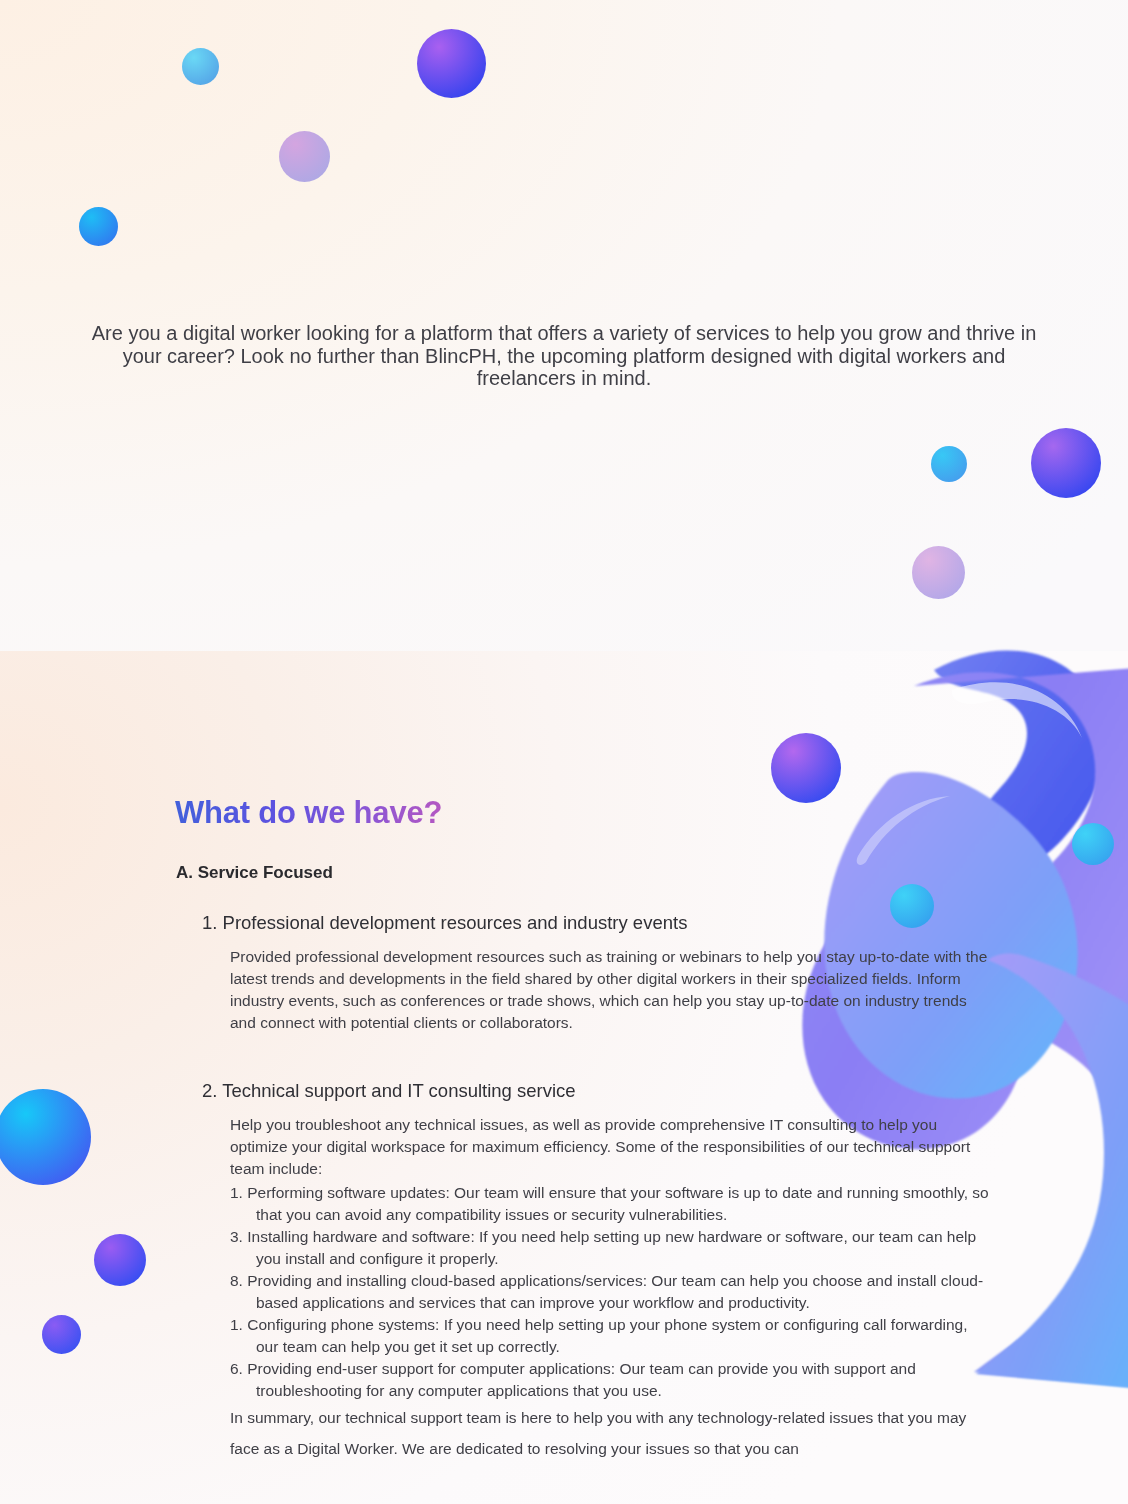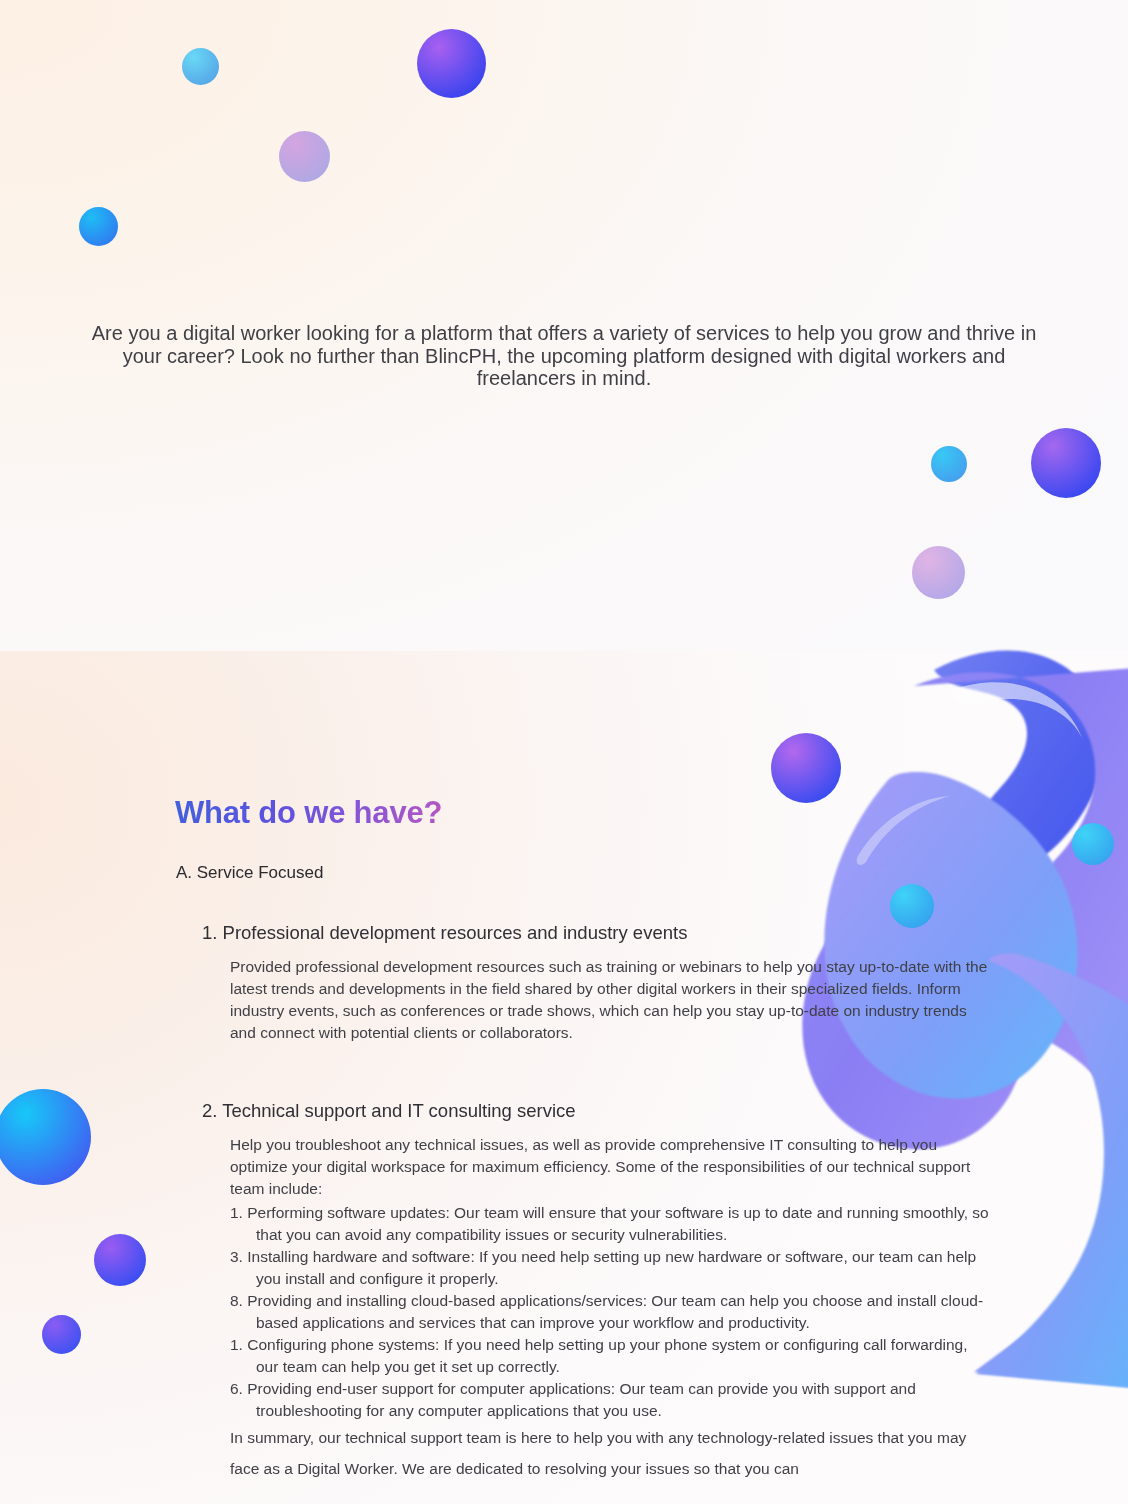--- a/index.html
+++ b/index.html
@@ -56,28 +56,28 @@
 
   .h2 {
     position:absolute; left:175px; top:795px;
     font-size:31px; font-weight:bold; letter-spacing:-0.2px;
     background:linear-gradient(90deg,#4360db 0%,#5d52e0 38%,#8b56d4 72%,#b457c2 100%);
     -webkit-background-clip:text; background-clip:text;
     -webkit-text-fill-color:transparent; color:transparent;
   }
   .h3 {
     position:absolute; left:176px; top:863px;
-    font-size:17px; font-weight:normal; color:#2a2a2e;
+    font-size:17px; font-weight:bold; color:#2a2a2e;
   }
 
   .body-col {
     position:absolute; left:176px; top:910px; width:820px;
     color:#3f3f46;
   }
-  .item { margin-bottom:14px;margin-top:10px; }
+  .item { margin-bottom:14px; }
   .item-title {
     font-size:18.5px; line-height:26px; color:#2f2f35;
     padding-left:26px; text-indent:-26px; margin-left:26px;
   }
   .item-body {
     font-size:15.5px; line-height:22px; color:#3f3f46;
     margin-top:10px; margin-left:54px; width:760px;
   }
   .sublist { margin-top:2px; margin-left:54px; width:760px; }
   .sub {

